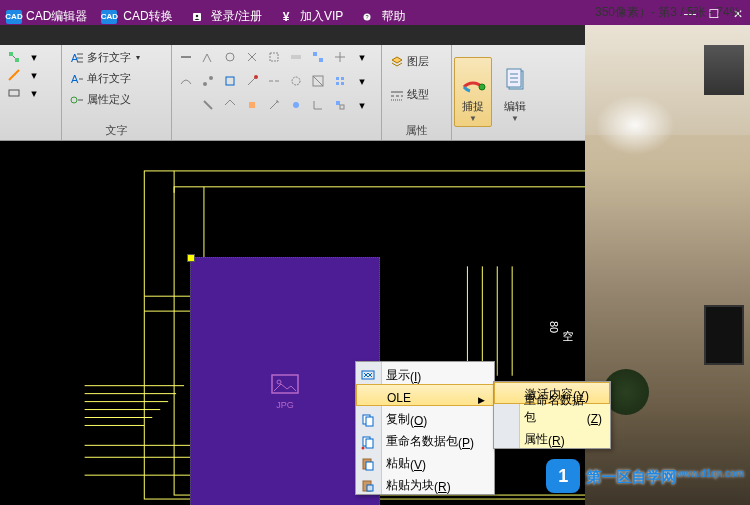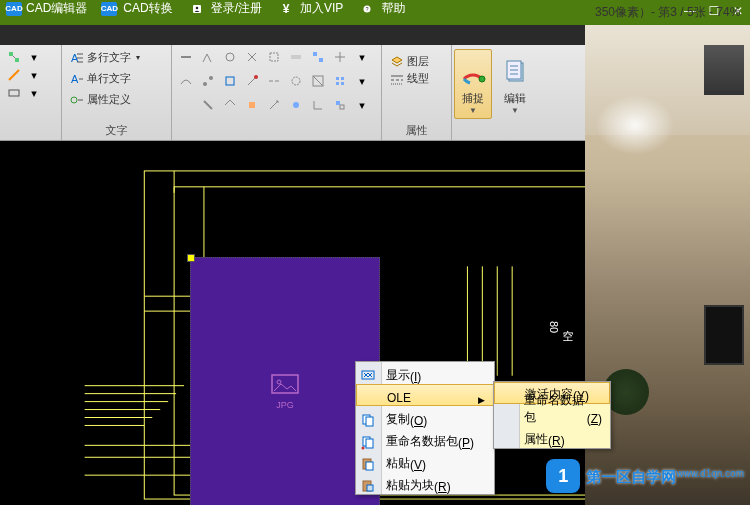--- a/index.html
+++ b/index.html
@@ -1,18 +1,18 @@
 <!DOCTYPE html>
 <html><head>
 <meta charset="utf-8">
 <style>
 * { margin: 0; padding: 0; box-sizing: border-box; font-family: "Microsoft YaHei", sans-serif; }
 body { width: 750px; height: 505px; overflow: hidden; background: #f0f0f0; position: relative; }
 
-.title-bar { height: 25px; background: #4d7c0f; display: flex; align-items: flex-start; color: #fff; font-size: 12px; }
+.title-bar { height: 25px; background: #701a75; display: flex; align-items: flex-end; color: #fff; font-size: 12px; }
 .title-bar .title { padding: 0 6px; display: flex; align-items: center; gap: 4px; }
 .title-bar .menus { display: flex; align-items: center; gap: 4px; margin-left: 4px; }
 .title-bar .menus span { display: flex; align-items: center; gap: 2px; padding: 0 4px; }
 .title-bar .icon-box { width: 16px; height: 16px; display: inline-flex; align-items: center; justify-content: center; }
 .cad-icon { background: #1e88e5; border-radius: 2px; color: #fff; font-size: 8px; font-weight: bold; width: 16px; height: 14px; display: inline-flex; align-items: center; justify-content: center; }
 .win-btns { margin-left: auto; display: flex; }
 .win-btns div { width: 24px; height: 22px; display: flex; align-items: center; justify-content: center; }
 
 .image-title { position: absolute; top: 4px; left: 595px; color: #333; font-size: 12px; z-index: 20; }
 
@@ -21,21 +21,21 @@
 
 .ribbon { height: 96px; background: linear-gradient(#e9e9e9,#d5d5d5); border-bottom: 1px solid #999; display: flex; }
 .ribbon-group { border-right: 1px solid #aaa; padding: 4px 6px 2px; display: flex; flex-direction: column; }
 .ribbon-group .buttons { flex: 1; display: flex; gap: 4px; }
 .ribbon-group .col { display: flex; flex-direction: column; gap: 2px; }
 .ribbon-group .label { text-align: center; font-size: 11px; color: #444; padding-top: 2px; }
 .rbtn { width: 16px; height: 16px; display: inline-flex; align-items: center; justify-content: center; font-size: 11px; }
 .rbtn svg { width: 14px; height: 14px; }
 .text-item { display: flex; align-items: center; gap: 3px; font-size: 11px; color: #333; padding: 1px 2px; }
 .text-item svg { width: 14px; height: 14px; }
-.big-btn { width: 38px; display: flex; flex-direction: column; align-items: center; padding: 3px 2px; border: 1px solid transparent; border-radius: 2px; }
+.big-btn { width: 38px; display: flex; flex-direction: column; align-items: center; padding: 3px 2px; border: 1px solid transparent; border-radius: 2px; margin-top: 8px; }
 .big-btn.active { background: linear-gradient(#f8e6b8,#f0d080); border-color: #c9a040; }
 .big-btn .big-icon { width: 30px; height: 38px; display: flex; align-items: center; justify-content: center; }
 .big-btn .caption { font-size: 11px; color: #333; }
 .big-btn .drop { font-size: 8px; color: #555; }
 
 .workspace { position: relative; height: 364px; background: #000; }
 .doc-controls { position: absolute; top: 2px; right: 12px; display: flex; gap: 2px; }
 .doc-controls div { width: 16px; height: 14px; color: #ccc; font-size: 11px; display: flex; align-items: center; justify-content: center; }
 .vscroll { position: absolute; right: 0; top: 0; width: 14px; height: 100%; background: #ddd; }
 .vscroll .thumb { position: absolute; top: 18px; width: 12px; left: 1px; height: 70px; background: #aaa; border: 1px solid #888; }
@@ -335,21 +335,21 @@
             <rect x="3" y="3" width="4" height="4" fill="#7af"></rect>
             <rect x="7" y="7" width="4" height="4" fill="none" stroke="#888"></rect>
           </svg>
         </span>
       <span class="rbtn">▾</span>
     </div>
   </div>
 
   <div class="ribbon-group" style="width:70px">
     <div class="buttons">
-        <div class="col" style="gap:0;padding-top:4px">
+        <div class="col" style="gap:16px;padding-top:4px">
       <div class="text-item">
             <svg viewBox="0 0 14 14">
               <path d="M2 5 L7 2 L12 5 L7 8 Z" fill="#fc6" stroke="#a70"></path>
               <path d="M2 8 L7 11 L12 8" fill="none" stroke="#a70"></path>
             </svg>
             <span>图层</span>
           </div>
       <div class="text-item">
             <svg viewBox="0 0 14 14">
               <line x1="1" y1="4" x2="13" y2="4" stroke="#555"></line>

